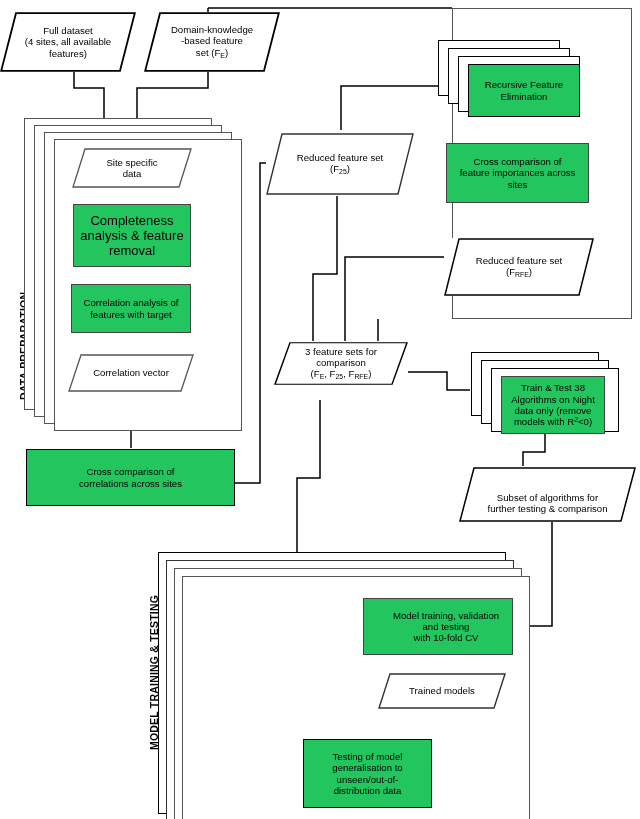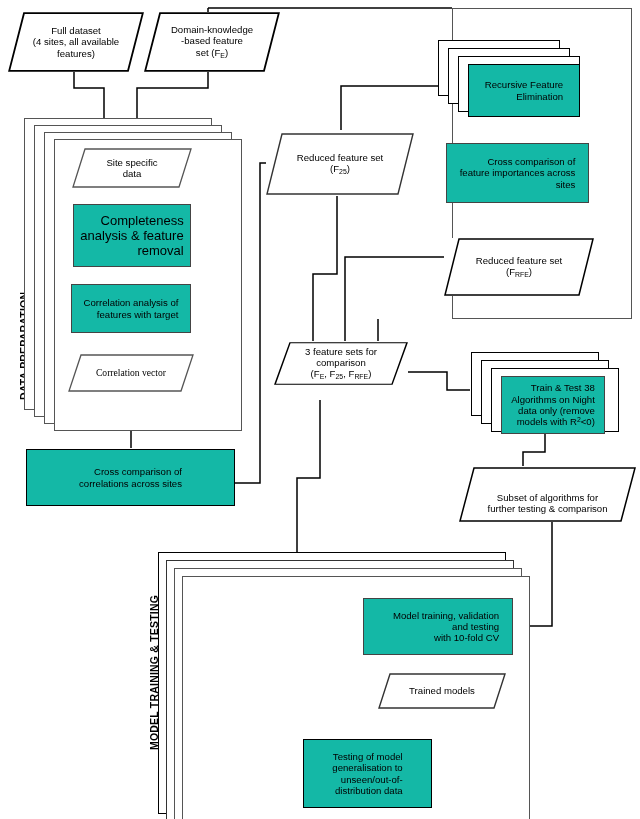--- a/index.html
+++ b/index.html
@@ -2,21 +2,21 @@
 <html><head>
 <meta charset="utf-8">
 <style>
   html,body{margin:0;padding:0;background:#fff;}
   body{font-family:"Liberation Sans","DejaVu Sans",sans-serif;}
   #stage{position:relative;width:640px;height:819px;background:#ffffff;overflow:hidden;}
 
   
   .node{position:absolute;box-sizing:border-box;display:flex;align-items:center;justify-content:center;text-align:center;color:#000;}
   .node .txt{display:block;line-height:1.18;padding:0 3px;}
-  .rect{border:1.6px solid #000;background:#14b8a6;text-align:right;}
+  .rect{border:1.6px solid #000;background:#22c55e;}
   .rect.thin{border-width:1.1px;border-color:#444;}
   .para{background:#fff;}
 
   
   .sheet{position:absolute;background:#fff;box-sizing:border-box;}
 
   
   .frame{position:absolute;box-sizing:border-box;background:#fff;}
   .frame.g{border:1.2px solid #555;}
 
@@ -84,21 +84,21 @@
 
     <polyline class="lkg" points="441,654 441,672" marker-end="url(#ahg)"></polyline>
 
     <polyline class="lk" points="320,693 366,693 366,738" marker-end="url(#ah)"></polyline>
 
     <polyline class="lk" points="441,707 441,726 397,726 397,738" marker-end="url(#ah)"></polyline>
   </svg>
 
   <div class="frame g" style="left:452px;top:8px;width:180px;height:311px;"></div>
 
-  <div class="node para" style="left:8px;top:12px;width:136px;height:60px;">
+  <div class="node para" style="left:0;top:12px;width:136px;height:60px;">
     <svg viewBox="0 0 136 60" preserveAspectRatio="none" style="position:absolute;inset:0;width:100%;height:100%;">
       <polygon points="16,1.2 134.8,1.2 120,58.8 1.2,58.8" fill="#fff" stroke="#000" stroke-width="1.8"></polygon>
     </svg>
     <div class="txt" style="position:relative;font-size:9.6px;">
       <div>Full dataset</div>
       <div>(4 sites, all available</div>
       <div>features)</div>
     </div>
   </div>
 
@@ -138,21 +138,21 @@
     </div>
   </div>
 
   <div class="node rect thin" style="left:71px;top:284px;width:120px;height:49px;">
     <div class="txt" style="font-size:9.6px;">
       <div>Correlation analysis of</div>
       <div>features with target</div>
     </div>
   </div>
 
-  <div class="node para" style="left:68px;top:354px;width:126px;height:38px;font-family:Liberation Serif, serif;">
+  <div class="node para" style="left:68px;top:354px;width:126px;height:38px;">
     <svg viewBox="0 0 126 38" preserveAspectRatio="none" style="position:absolute;inset:0;width:100%;height:100%;">
       <polygon points="13,1 125,1 113,37 1,37" fill="#fff" stroke="#555" stroke-width="1.3"></polygon>
     </svg>
     <div class="txt" style="position:relative;font-size:9.6px;">
       <div>Correlation vector</div>
     </div>
   </div>
 
   <div class="node rect" style="left:26px;top:449px;width:209px;height:57px;">
     <div class="txt" style="font-size:9.6px;">

